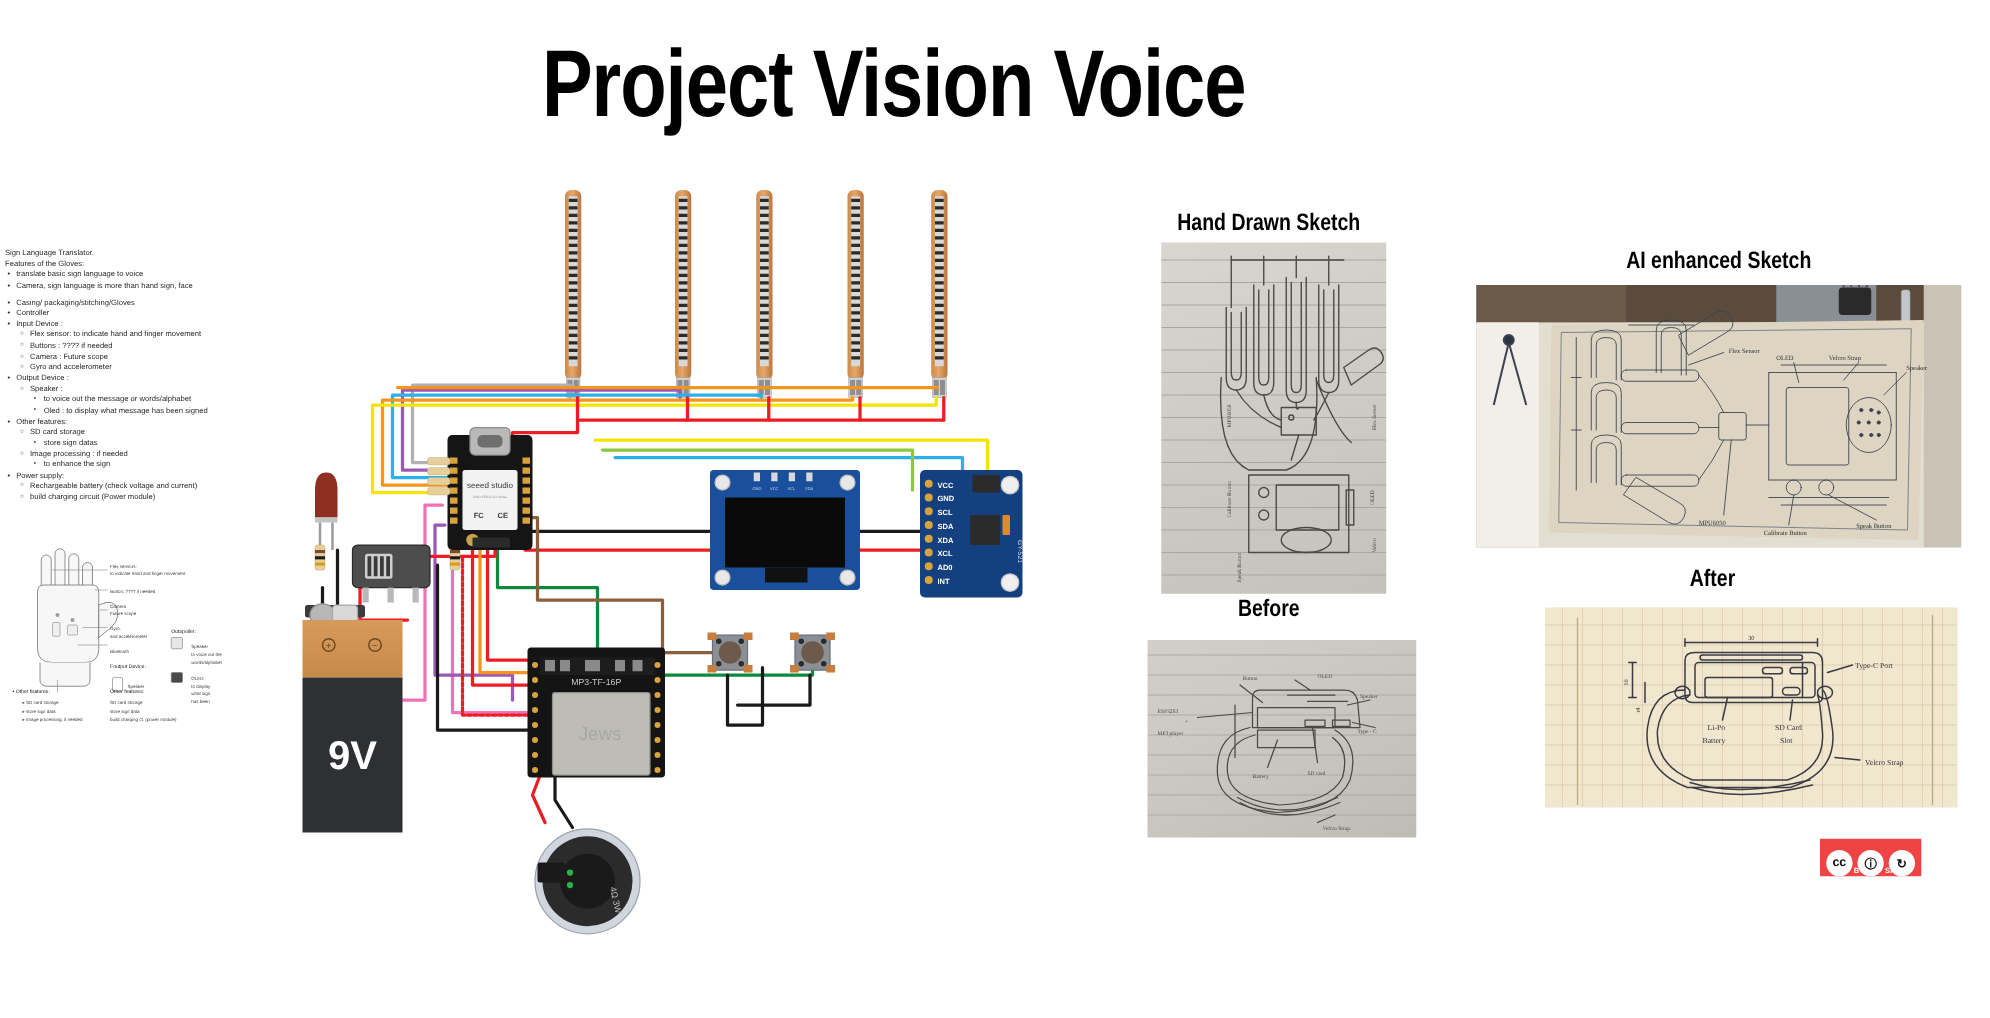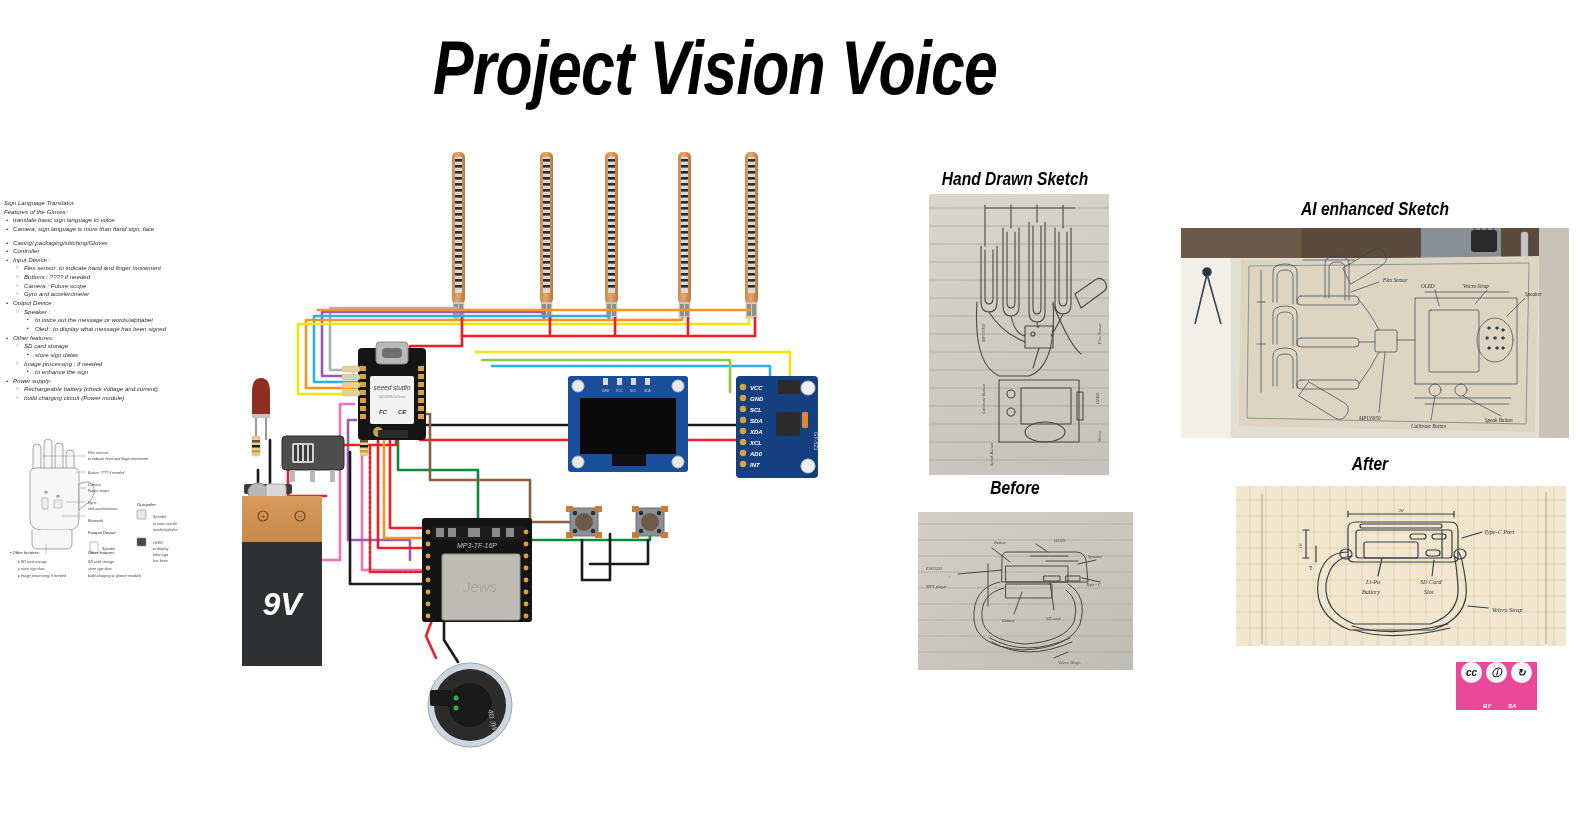--- a/index.html
+++ b/index.html
@@ -2,21 +2,21 @@
 <html><head>
 <meta charset="utf-8">
 <style>
   * { box-sizing: border-box; margin: 0; padding: 0; }
   html, body {
     width: 1592px; height: 814px;
     background: #ffffff;
     font-family: "Liberation Sans", sans-serif;
     overflow: hidden;
   }
-  #page { position: relative; width: 1592px; height: 814px; background: #fff; font-style: italic; }
+  #page { position: relative; width: 1592px; height: 814px; background: #fff; }
 
   
   .main-title {
     position: absolute; left: 0; top: 24px; width: 1430px;
     text-align: center;
     font-family: "Liberation Sans", sans-serif;
     font-weight: bold;
     font-size: 76px;
     letter-spacing: -1px;
     color: #000;
@@ -84,21 +84,21 @@
   .bp-line { stroke:#3b3b46; fill:none; stroke-linecap:round; stroke-linejoin:round; }
   .bp-txt { font-size:6.2px; fill:#33333d; font-family:"Liberation Serif", serif; }
   .bp-dim { font-size:5px; fill:#33333d; font-family:"Liberation Serif", serif; }
 
   .ai-txt { font-size:5.2px; fill:#2e3138; font-family:"Liberation Serif", serif; }
   .ai-line { stroke:#3a4150; fill:none; stroke-width:.7; stroke-linecap:round; }
 
   
   #cc-badge { position:absolute; left:1456px; top:671px; width:84px; height:30px;
     background:#fff; display:flex; align-items:center; }
-  .cc-blk { background:#ec4899; height:48px; display:flex; align-items:flex-start; padding:0 3px; }
+  .cc-blk { background:#ef4444; height:30px; display:flex; align-items:flex-end; padding:0 3px; }
   .cc-circ { width:21px; height:21px; border-radius:50%; background:#fff; color:#111;
     display:flex; align-items:center; justify-content:center;
     font-weight:bold; font-size:10px; margin:0 2px; font-family:"Liberation Sans", sans-serif; }
   .cc-sub { position:absolute; bottom:1px; font-size:6px; color:#fff; font-weight:bold;
     font-family:"Liberation Sans", sans-serif; }
 </style>
 </head>
 <body>
 
 <div id="page">

